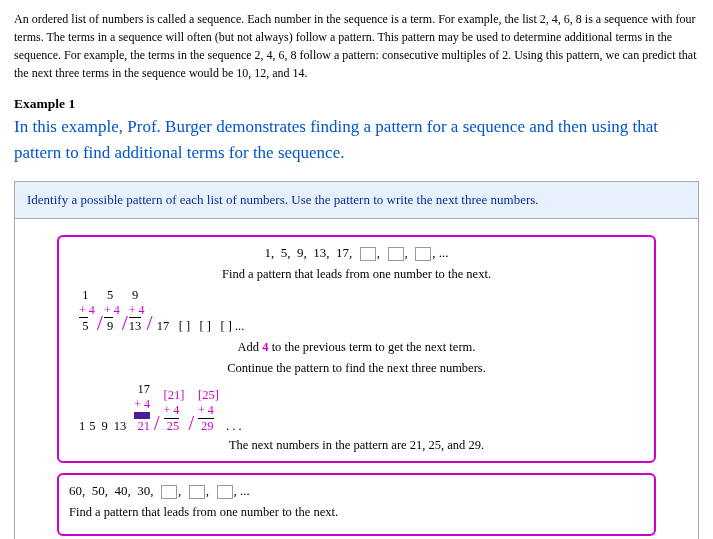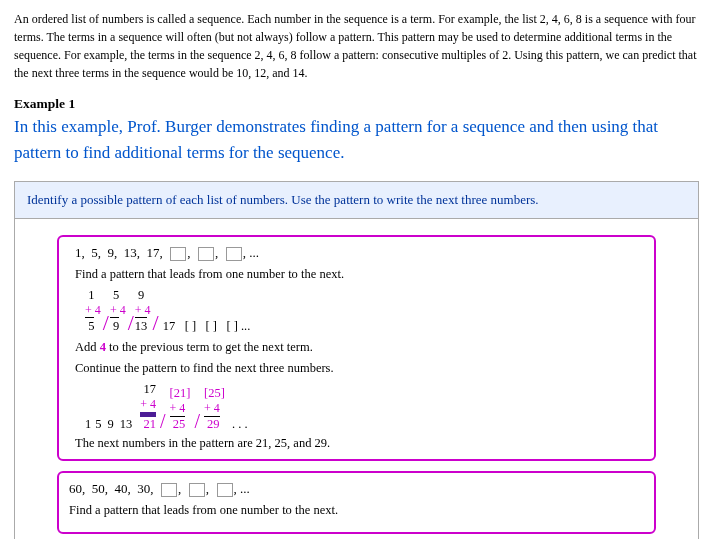--- a/index.html
+++ b/index.html
@@ -53,22 +53,23 @@
       font-weight: normal;
       font-size: 13px;
       line-height: 1.5;
       border-bottom: 1px solid #aaa;
     }
 
     .box-panel {
       border: 2px solid #cc00cc;
       border-radius: 6px;
       margin: 10px 30px;
-      padding: 8px 16px;
-      background: #fff;
+      padding: 8px 10px;
+      background: #fff;
+      text-align: center;
     }
 
     .blank-box {
       display: inline-block;
       border: 1px solid #999;
       width: 16px;
       height: 14px;
       vertical-align: middle;
       margin: 0 1px;
     }
@@ -187,21 +188,21 @@
       <div style="margin: 2px 10px 4px 10px; font-size: 12.5px;">
         <div style="display: flex; align-items: flex-end; gap: 4px;">
           <span>1</span>
           <span style="margin-right:2px;">5</span>
           <span style="margin-right:2px;">9</span>
           <span style="margin-right:4px;">13</span>
 
           <div style="display:inline-flex; flex-direction:column; align-items:flex-start;">
             <span>&nbsp;17</span>
             <span class="add-label">+&nbsp;4</span>
-            <span style="border-top:5px solid #4c1d95; color:#cc00cc;">&nbsp;21</span>
+            <span style="border-top:7px solid #4c1d95; color:#cc00cc;">&nbsp;21</span>
           </div>
           <span style="font-size:20px; line-height:0.9; color:#cc00cc; margin-bottom:2px;">/</span>
 
           <div style="display:inline-flex; flex-direction:column; align-items:flex-start;">
             <span style="color:#cc00cc;">[21]</span>
             <span class="add-label">+&nbsp;4</span>
             <span style="border-top:1px solid #000; color:#cc00cc;">&nbsp;25</span>
           </div>
           <span style="font-size:20px; line-height:0.9; color:#cc00cc; margin-bottom:2px;">/</span>
 

